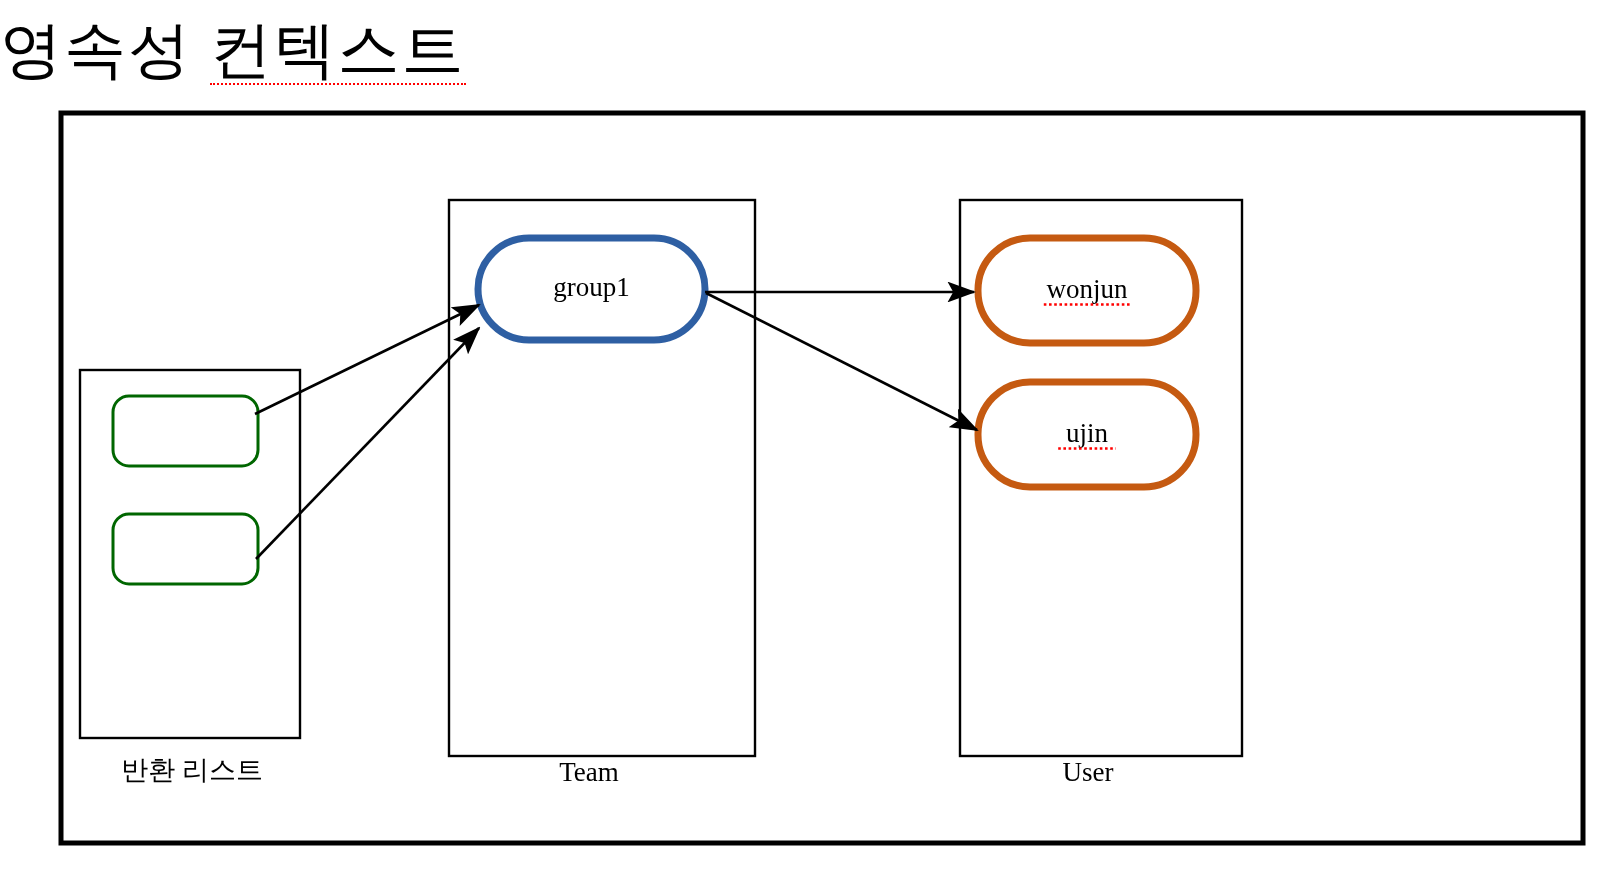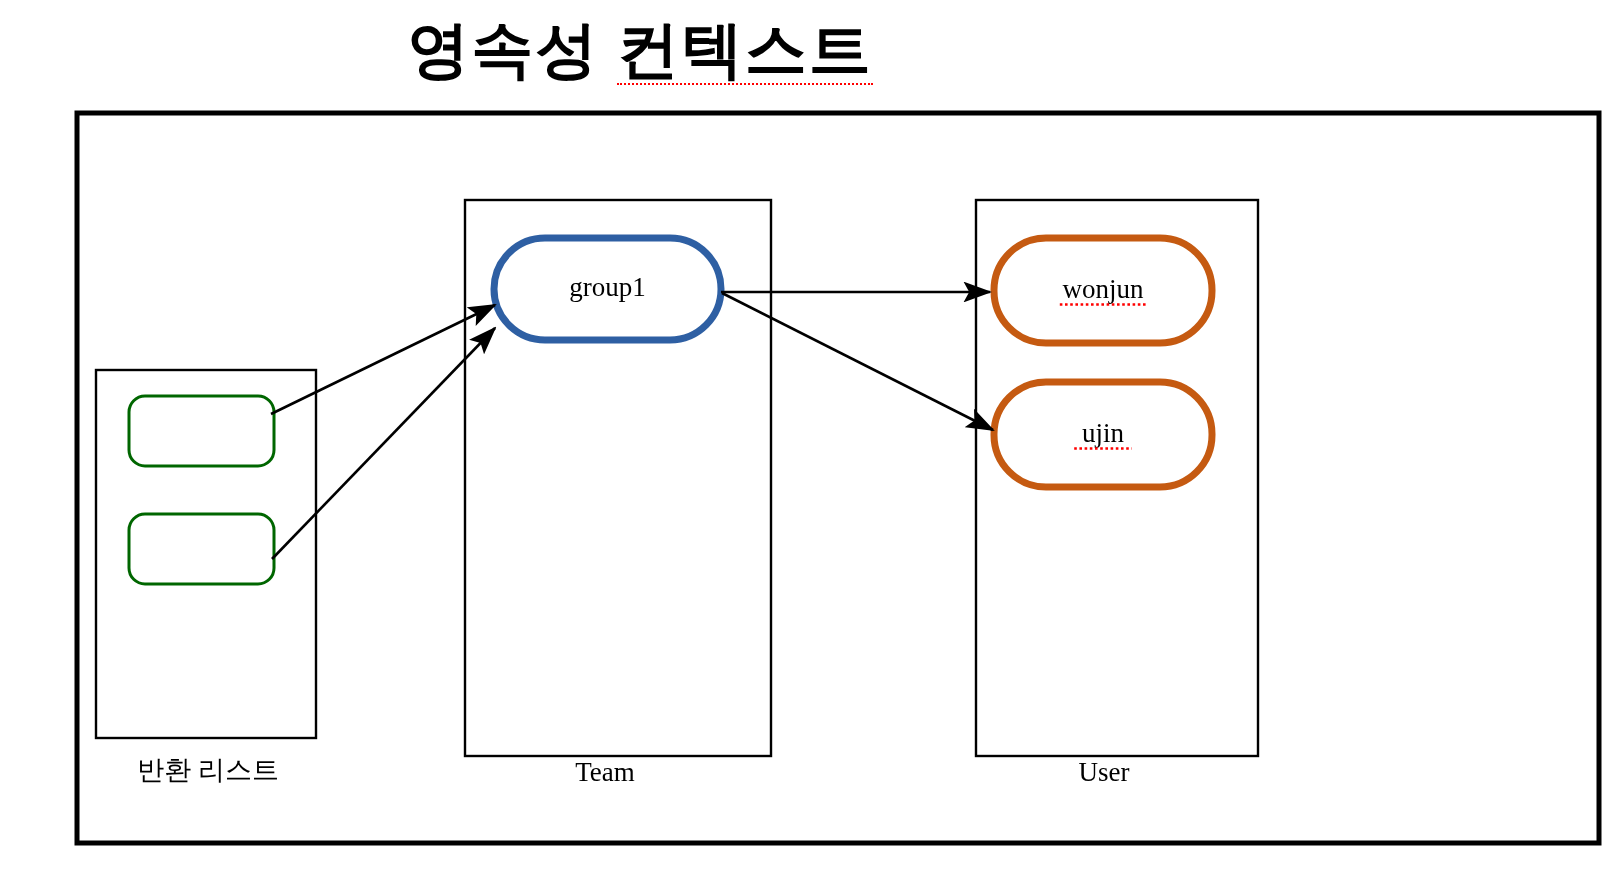--- a/index.html
+++ b/index.html
@@ -20,46 +20,46 @@
     width: 1602px;
     height: 872px;
     background: #ffffff;
   }
   
   .slide-title {
     position: absolute;
     left: 0;
     top: 4px;
     width: 1280px;
-    text-align: center;
+    text-align: left;
     font-family: "Liberation Serif", serif;
     font-size: 62px;
     line-height: 92px;
-    font-weight: 700;
+    font-weight: 400;
     letter-spacing: 2px;
     color: #000000;
     white-space: nowrap;
   }
   .spell-flag {
     position: relative;
     display: inline-block;
   }
   .spell-flag::after {
     content: "";
     position: absolute;
     left: 0;
     right: 0;
     bottom: 11px;
     height: 0;
     border-bottom: 2.5px dotted #ff0000;
   }
   
   .canvas-wrap {
     position: absolute;
-    left: 16px;
+    left: 0;
     top: 0;
     width: 1419px;
     height: 872px;
   }
   svg.diagram {
     display: block;
     width: 1602px;
     height: 872px;
   }
   .outer-frame {

